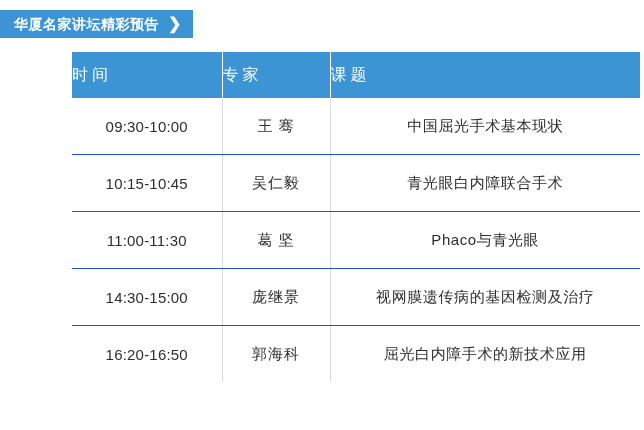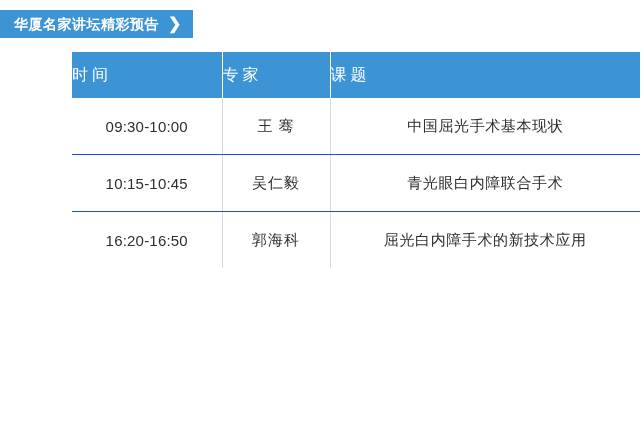--- a/index.html
+++ b/index.html
@@ -137,20 +137,30 @@
           <td class="time">09:30-10:00</td>
           <td class="name">王  骞</td>
           <td class="topic">中国屈光手术基本现状</td>
         </tr>
         <tr>
           <td class="time">10:15-10:45</td>
           <td class="name">吴仁毅</td>
           <td class="topic">青光眼白内障联合手术</td>
         </tr>
         <tr>
+          <td class="time">11:00-11:30</td>
+          <td class="name">葛  坚</td>
+          <td class="topic">Phaco与青光眼</td>
+        </tr>
+        <tr>
+          <td class="time">14:30-15:00</td>
+          <td class="name">庞继景</td>
+          <td class="topic">视网膜遗传病的基因检测及治疗</td>
+        </tr>
+        <tr>
           <td class="time">16:20-16:50</td>
           <td class="name">郭海科</td>
           <td class="topic">屈光白内障手术的新技术应用</td>
         </tr>
       </tbody>
     </table>
   </div>
 
 </div>
 

